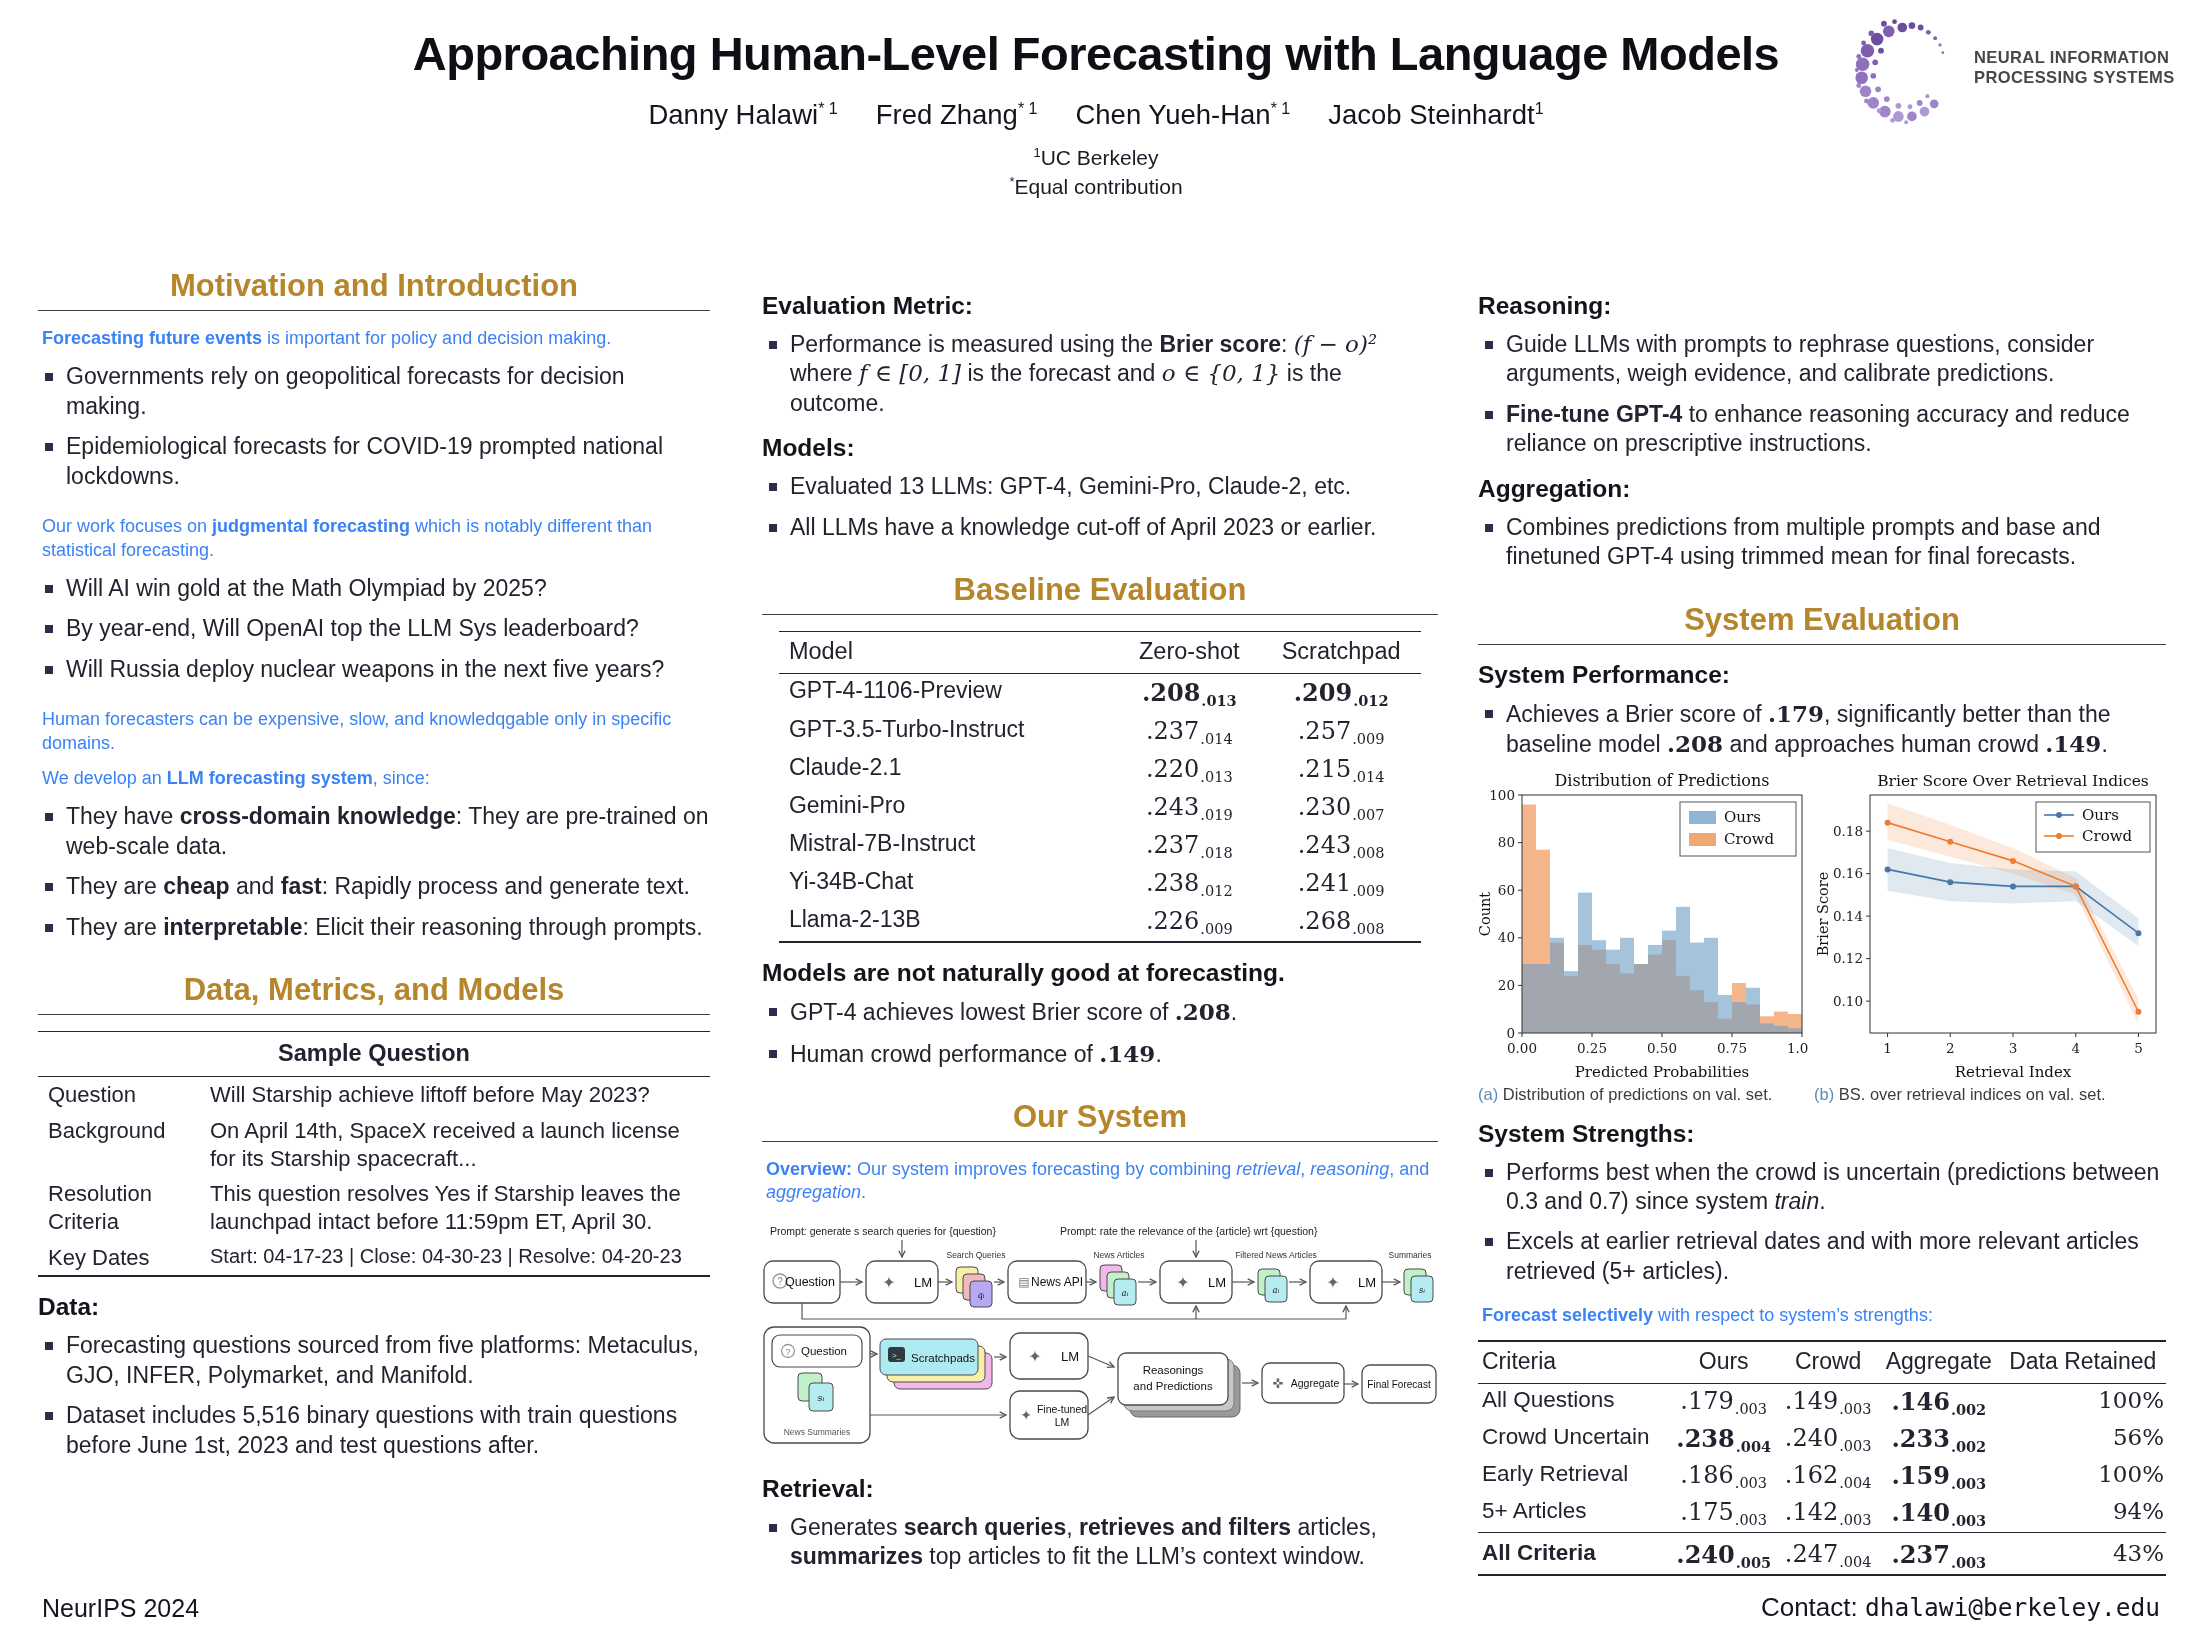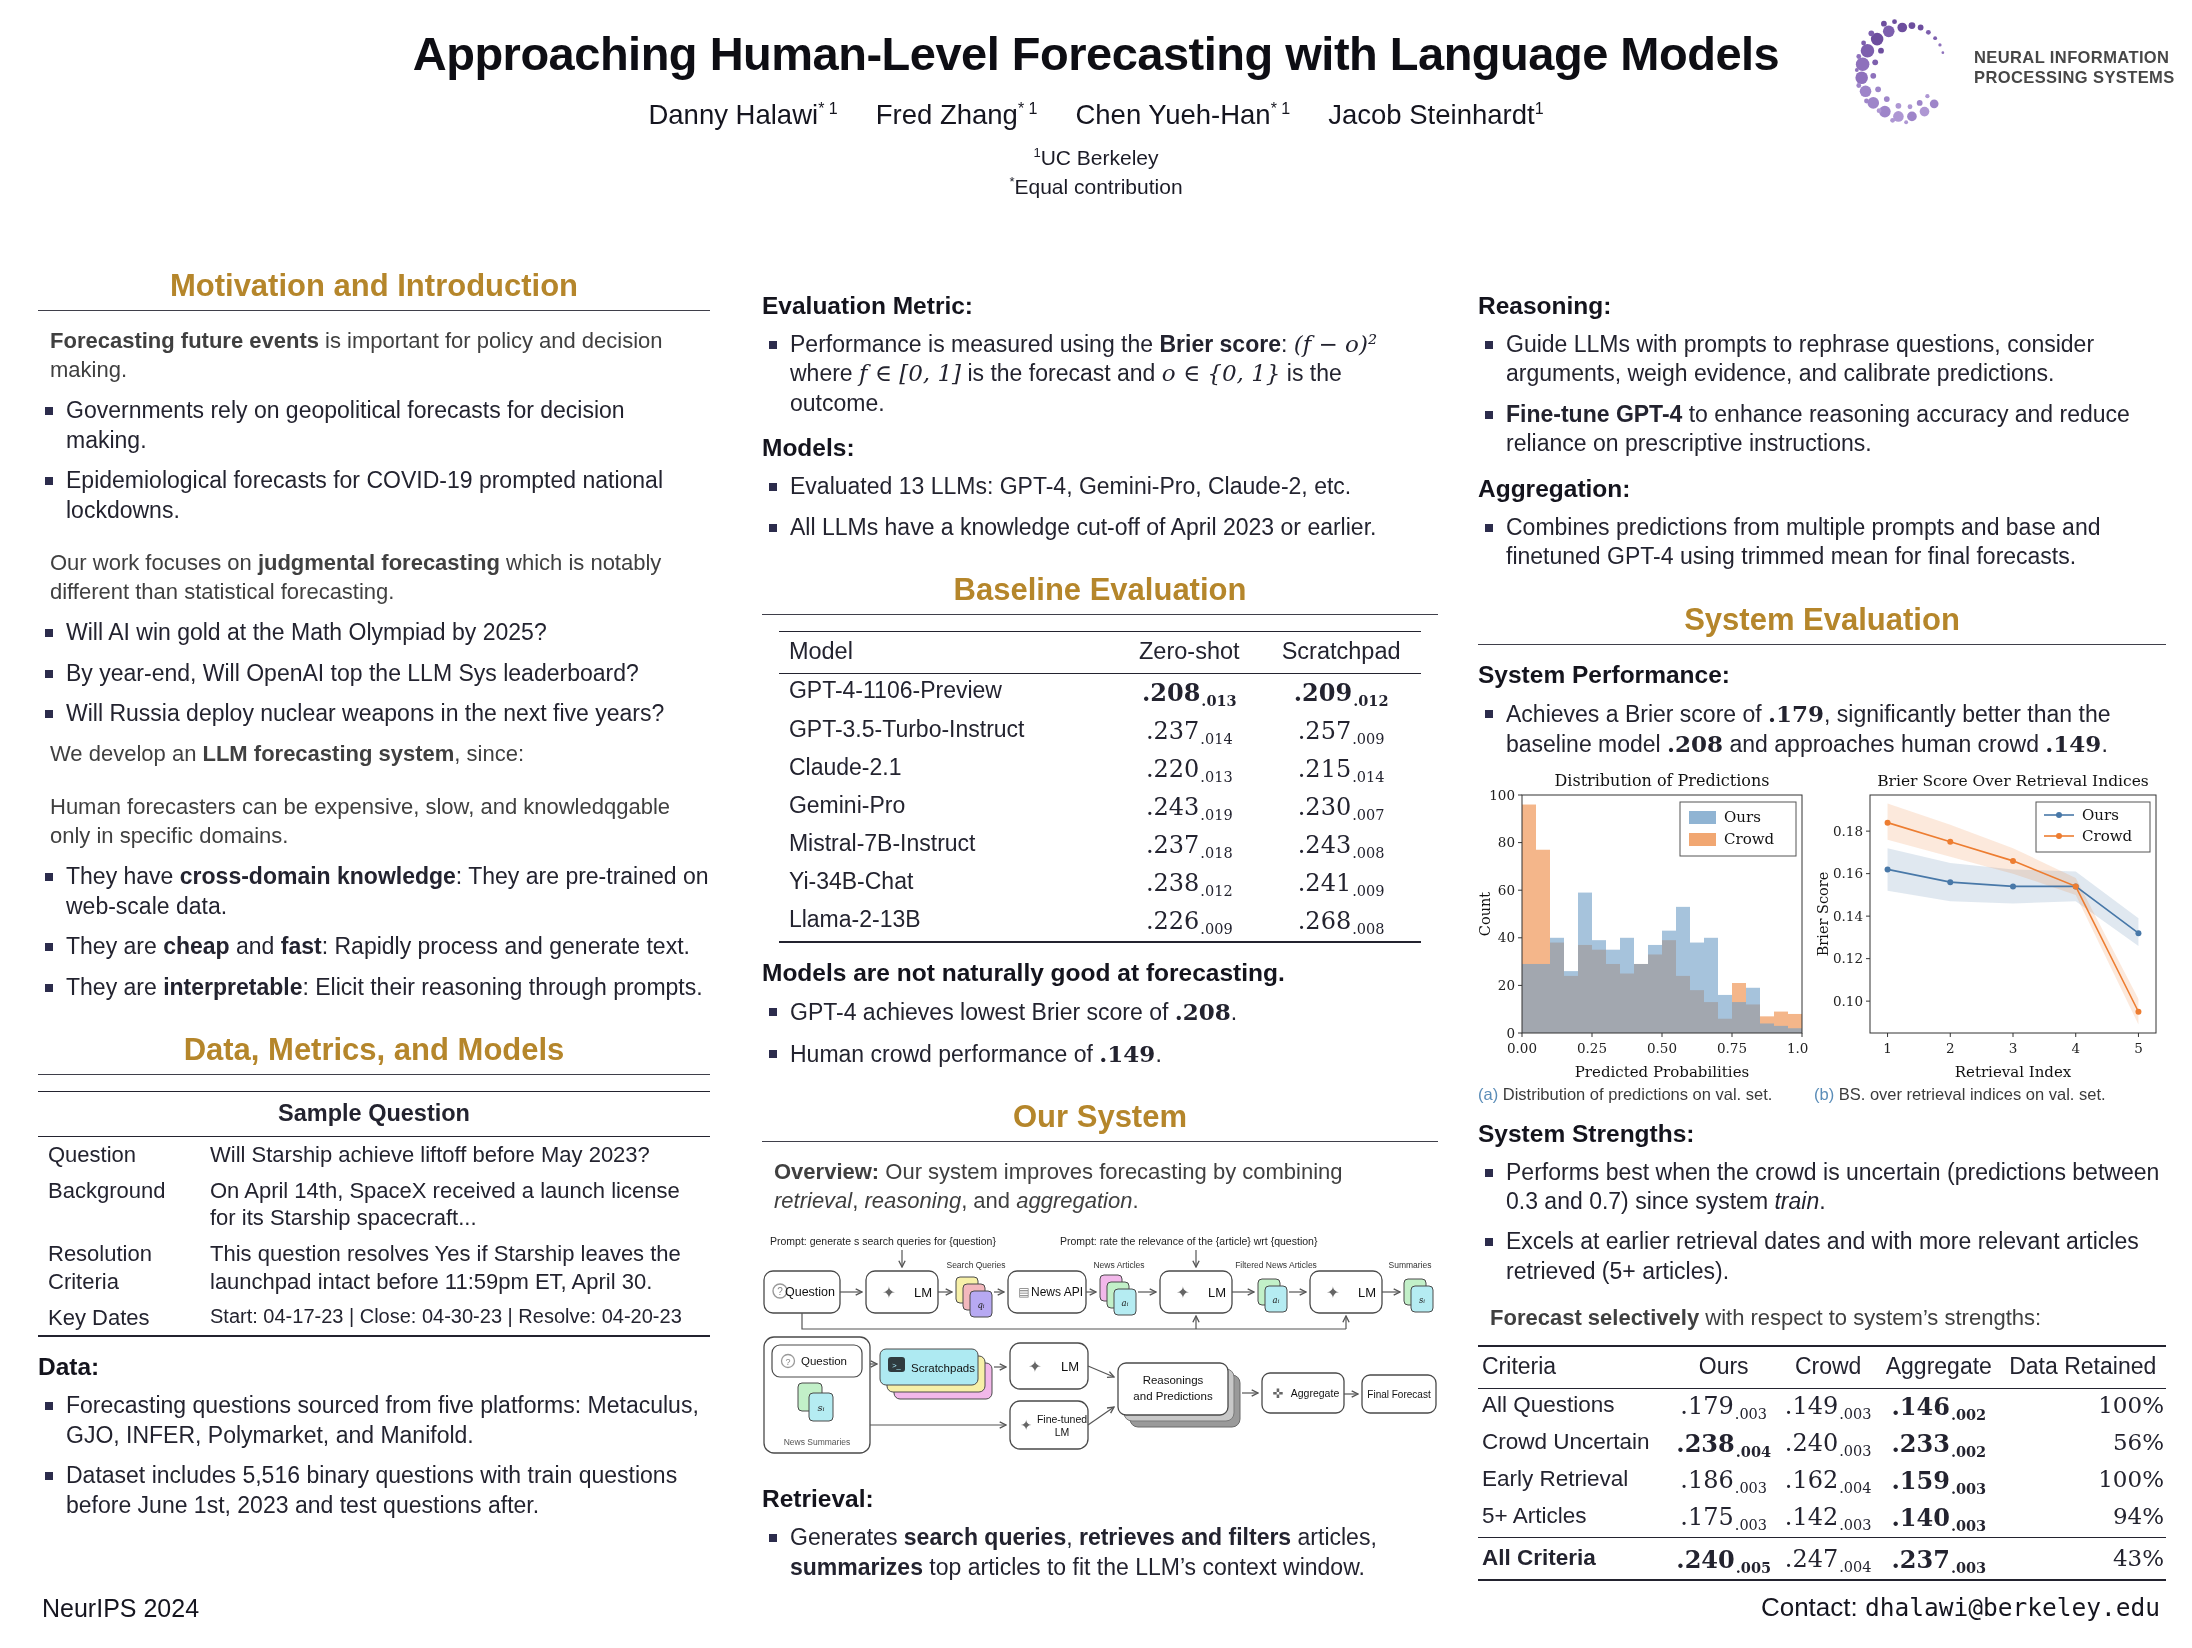--- a/index.html
+++ b/index.html
@@ -20,21 +20,21 @@
   
   .col{position:absolute;width:672px;}
   #col1{left:38px;top:268px;}
   #col2{left:762px;top:292px;width:676px;}
   #col3{left:1478px;top:292px;width:688px;}
   .sec-title{font-size:31px;font-weight:700;color:#b5862b;text-align:center;margin:30px 0 4px;}
   .sec-title.first{margin-top:0;}
   .rule{border:none;border-top:1.7px solid #3f3f4a;margin:6px 0 16px;}
   .label{font-size:24.5px;font-weight:700;color:#14141d;margin:16px 0 10px;}
   .col .label:first-child{margin-top:0;}
-  .para{font-size:22px;line-height:1.3;margin:12px 12px;color:#404040;}
+  .para{font-size:18px;line-height:1.3;margin:12px 4px;color:#3b82f6;}
   .rb{font-weight:700;}
   .ri{font-style:italic;}
   .rm{font-family:"DejaVu Serif","DejaVu Sans",serif;font-style:italic;}
   .rn{font-family:"DejaVu Serif",serif;}
   .bul{display:flex;margin:7px 0 11px;font-size:23px;line-height:1.28;}
   .bul .sq{flex:0 0 auto;width:8px;height:8px;background:#2c2c4c;margin:11px 13px 0 7px;}
   .bul .btxt{flex:1;}
   
   .ptable{width:100%;border-collapse:collapse;margin:8px 0 14px;}
   .ptable td,.ptable th{padding:4px 6px;vertical-align:top;}
@@ -156,22 +156,22 @@
       </div>
       <div class="bul">
         <span class="sq"></span>
         <div class="btxt"><span>By year-end, Will OpenAI top the LLM Sys leaderboard?</span></div>
       </div>
       <div class="bul">
         <span class="sq"></span>
         <div class="btxt"><span>Will Russia deploy nuclear weapons in the next five years?</span></div>
       </div>
     </div>
+  <div class="para" style="margin-top:24px;"><span>Human forecasters can be expensive, slow, and knowledqgable only in specific domains.</span></div>
   <div class="para"><span>We develop an </span><span class="rb">LLM forecasting system</span><span>, since:</span></div>
-  <div class="para" style="margin-top:24px;"><span>Human forecasters can be expensive, slow, and knowledqgable only in specific domains.</span></div>
   <div>
       <div class="bul">
         <span class="sq"></span>
         <div class="btxt"><span>They have </span><span class="rb">cross-domain knowledge</span><span>:  They are pre-trained on web-scale data.</span></div>
       </div>
       <div class="bul">
         <span class="sq"></span>
         <div class="btxt"><span>They are </span><span class="rb">cheap</span><span> and </span><span class="rb">fast</span><span>:  Rapidly process and generate text.</span></div>
       </div>
       <div class="bul">

